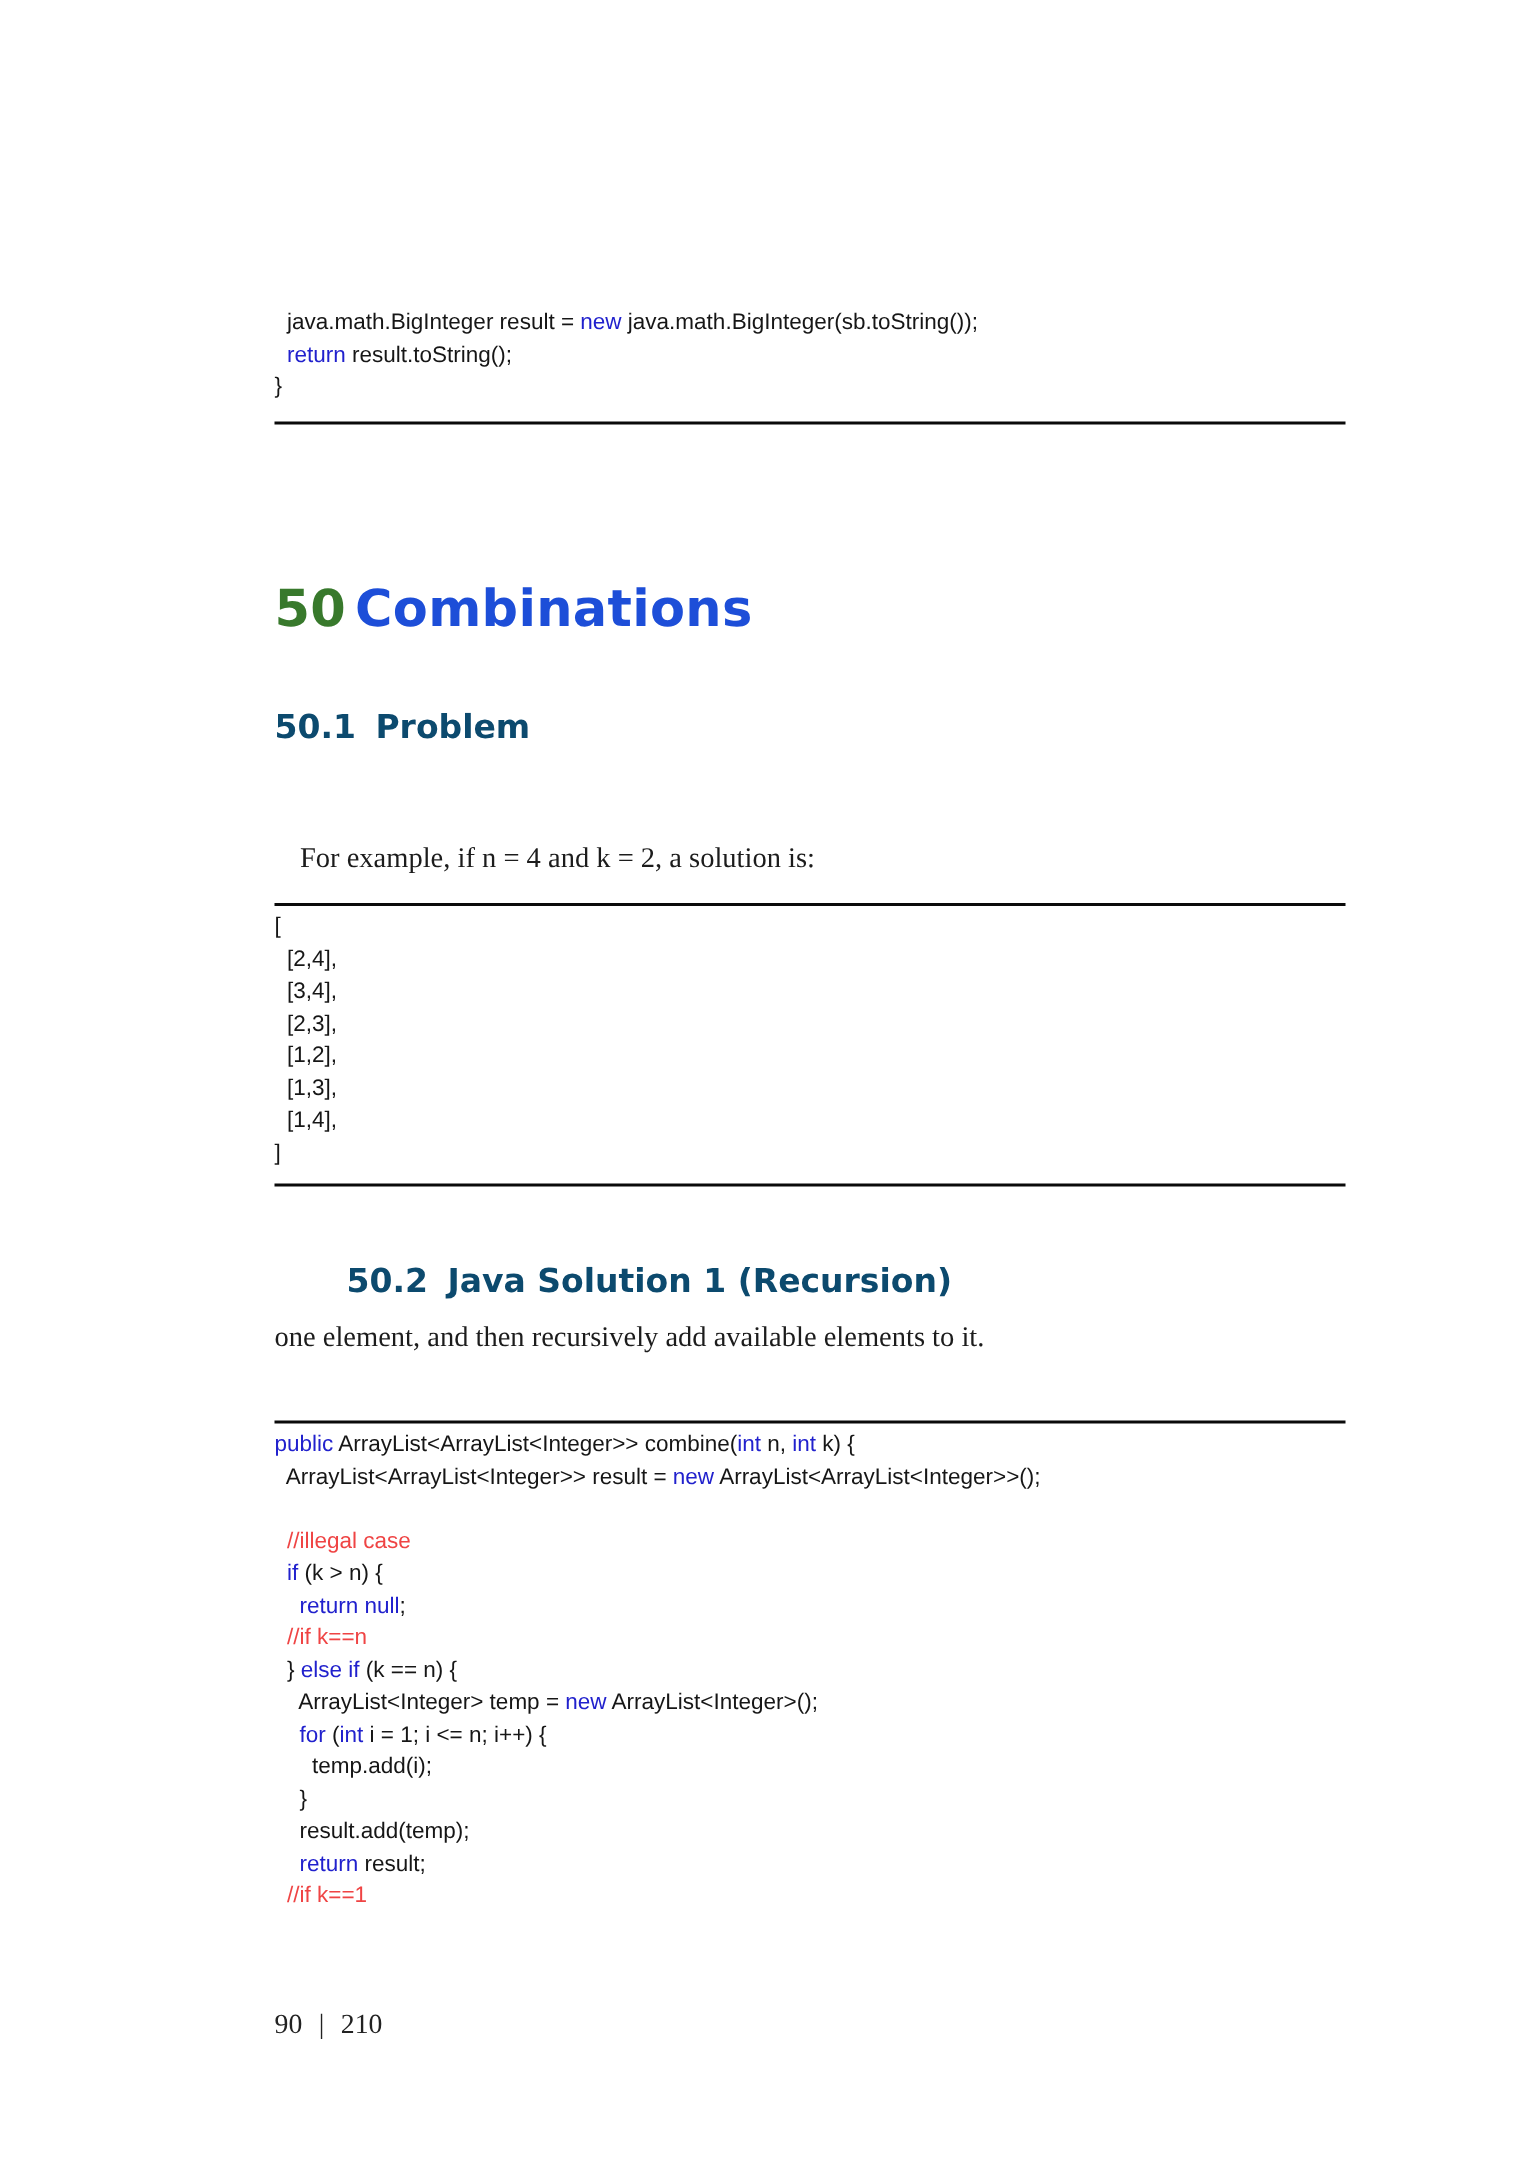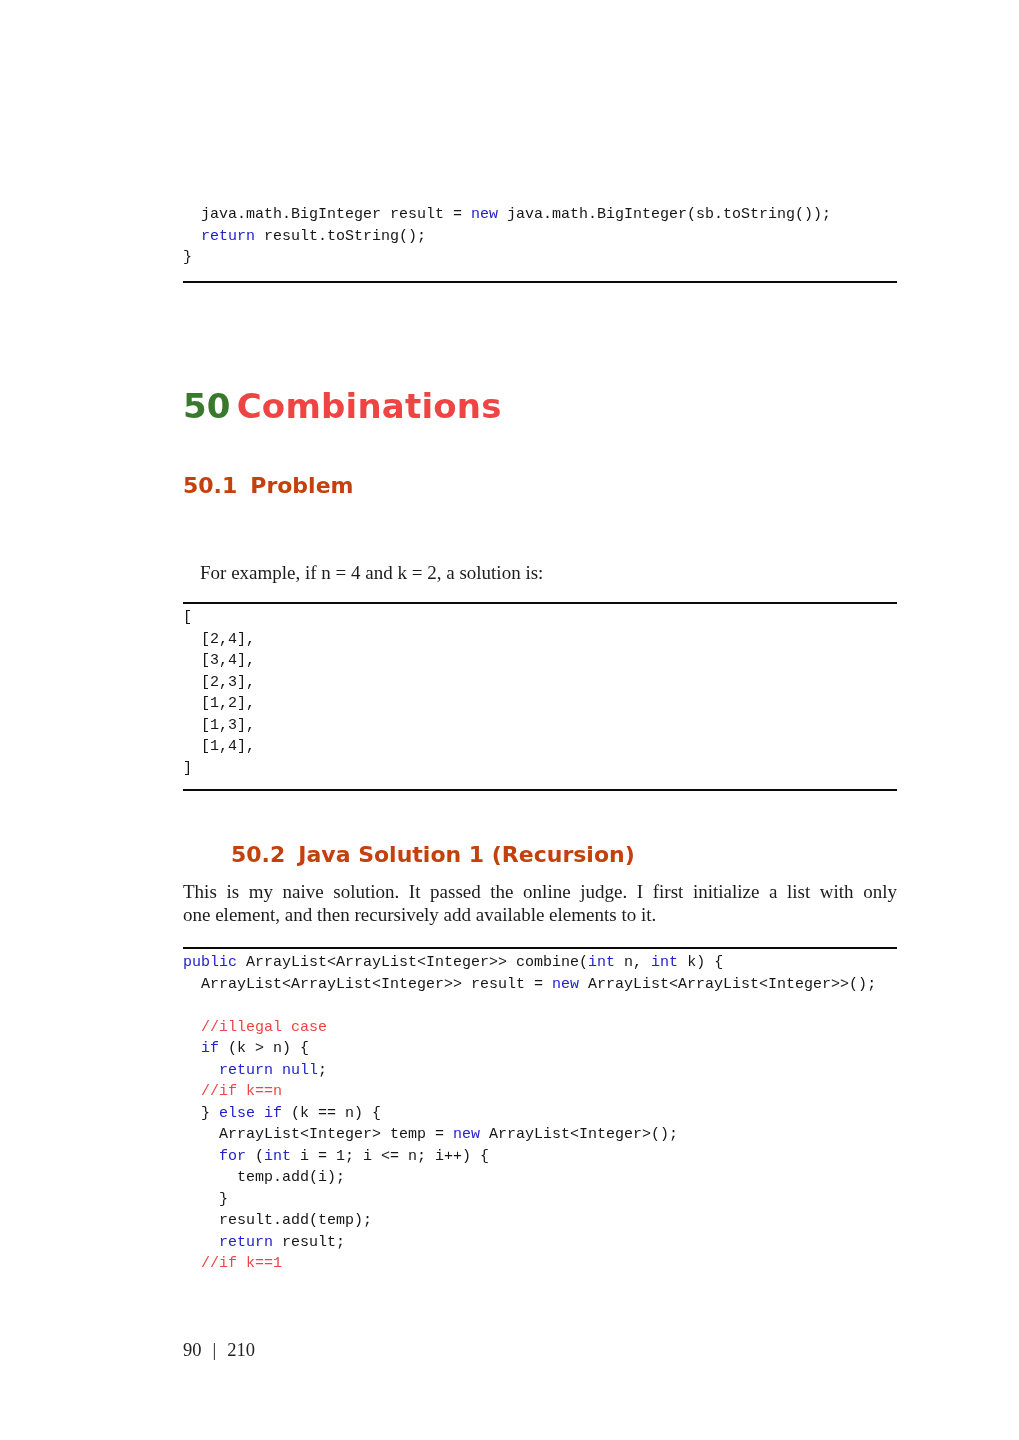--- a/index.html
+++ b/index.html
@@ -15,46 +15,46 @@
   }
   .abs { position: absolute; }
   .rule {
     position: absolute;
     left: 183px;
     width: 714px;
     height: 0;
     border-top: 2px solid #0a0a0a;
   }
   .code {
-    font-family: Liberation Mono, monospace;
+    font-family: Liberation Sans, sans-serif;
     font-size: 15px;
     line-height: 21.5px;
     white-space: pre;
     color: #161616;
   }
   .code .kw { color: #2121cd; }
   .code .cm { color: #ef4444; }
   .chapter {
     left: 183px;
     font-family: "DejaVu Sans", sans-serif;
     font-weight: bold;
     font-size: 34px;
     line-height: 40px;
     letter-spacing: 0.2px;
     white-space: nowrap;
   }
   .chapter .num { color: #38792c; margin-right: 6px; }
-  .chapter .ttl { color: #ef4444; }
+  .chapter .ttl { color: #1d4ed8; }
   .section {
     left: 183px;
     font-family: "DejaVu Sans", sans-serif;
     font-weight: bold;
     font-size: 22px;
     line-height: 26px;
-    color: #c2410c;
+    color: #0c4a6e;
     white-space: nowrap;
   }
   .section .num { margin-right: 13px; }
   .body-text {
     left: 183px;
     width: 714px;
     font-size: 19px;
     line-height: 22.5px;
     color: #1c1c1c;
   }
@@ -95,21 +95,20 @@
 
   <div class="rule" style="top:602px;"></div>
   <div class="abs code" style="left:183px; top:607px;"><div><span>[</span></div><div><span>  [2,4],</span></div><div><span>  [3,4],</span></div><div><span>  [2,3],</span></div><div><span>  [1,2],</span></div><div><span>  [1,3],</span></div><div><span>  [1,4],</span></div><div><span>]</span></div></div>
   <div class="rule" style="top:789px;"></div>
 
   <div class="abs section" style="top:842px;margin-left:48px;">
     <span class="num">50.2</span><span>Java Solution 1 (Recursion)</span>
   </div>
 
   <div class="abs body-text" style="top:881px;">
-    <span class="jline">This is my naive solution. It passed the online judge. I first initialize a list with only</span>
     <span class="nline">one element, and then recursively add available elements to it.</span>
   </div>
 
   <div class="rule" style="top:947px;"></div>
   <div class="abs code" style="left:183px; top:952px;"><div><span class="kw">public</span><span> ArrayList&lt;ArrayList&lt;Integer&gt;&gt; combine(</span><span class="kw">int</span><span> n, </span><span class="kw">int</span><span> k) {</span></div><div><span>  ArrayList&lt;ArrayList&lt;Integer&gt;&gt; result = </span><span class="kw">new</span><span> ArrayList&lt;ArrayList&lt;Integer&gt;&gt;();</span></div><div><span></span>&nbsp;</div><div><span>  </span><span class="cm">//illegal case</span></div><div><span>  </span><span class="kw">if</span><span> (k &gt; n) {</span></div><div><span>    </span><span class="kw">return</span><span> </span><span class="kw">null</span><span>;</span></div><div><span>  </span><span class="cm">//if k==n</span></div><div><span>  } </span><span class="kw">else</span><span> </span><span class="kw">if</span><span> (k == n) {</span></div><div><span>    ArrayList&lt;Integer&gt; temp = </span><span class="kw">new</span><span> ArrayList&lt;Integer&gt;();</span></div><div><span>    </span><span class="kw">for</span><span> (</span><span class="kw">int</span><span> i = 1; i &lt;= n; i++) {</span></div><div><span>      temp.add(i);</span></div><div><span>    }</span></div><div><span>    result.add(temp);</span></div><div><span>    </span><span class="kw">return</span><span> result;</span></div><div><span>  </span><span class="cm">//if k==1</span></div></div>
 
   <div class="abs footer">
     <span>90</span>
     <span>|</span>
     <span>210</span>

